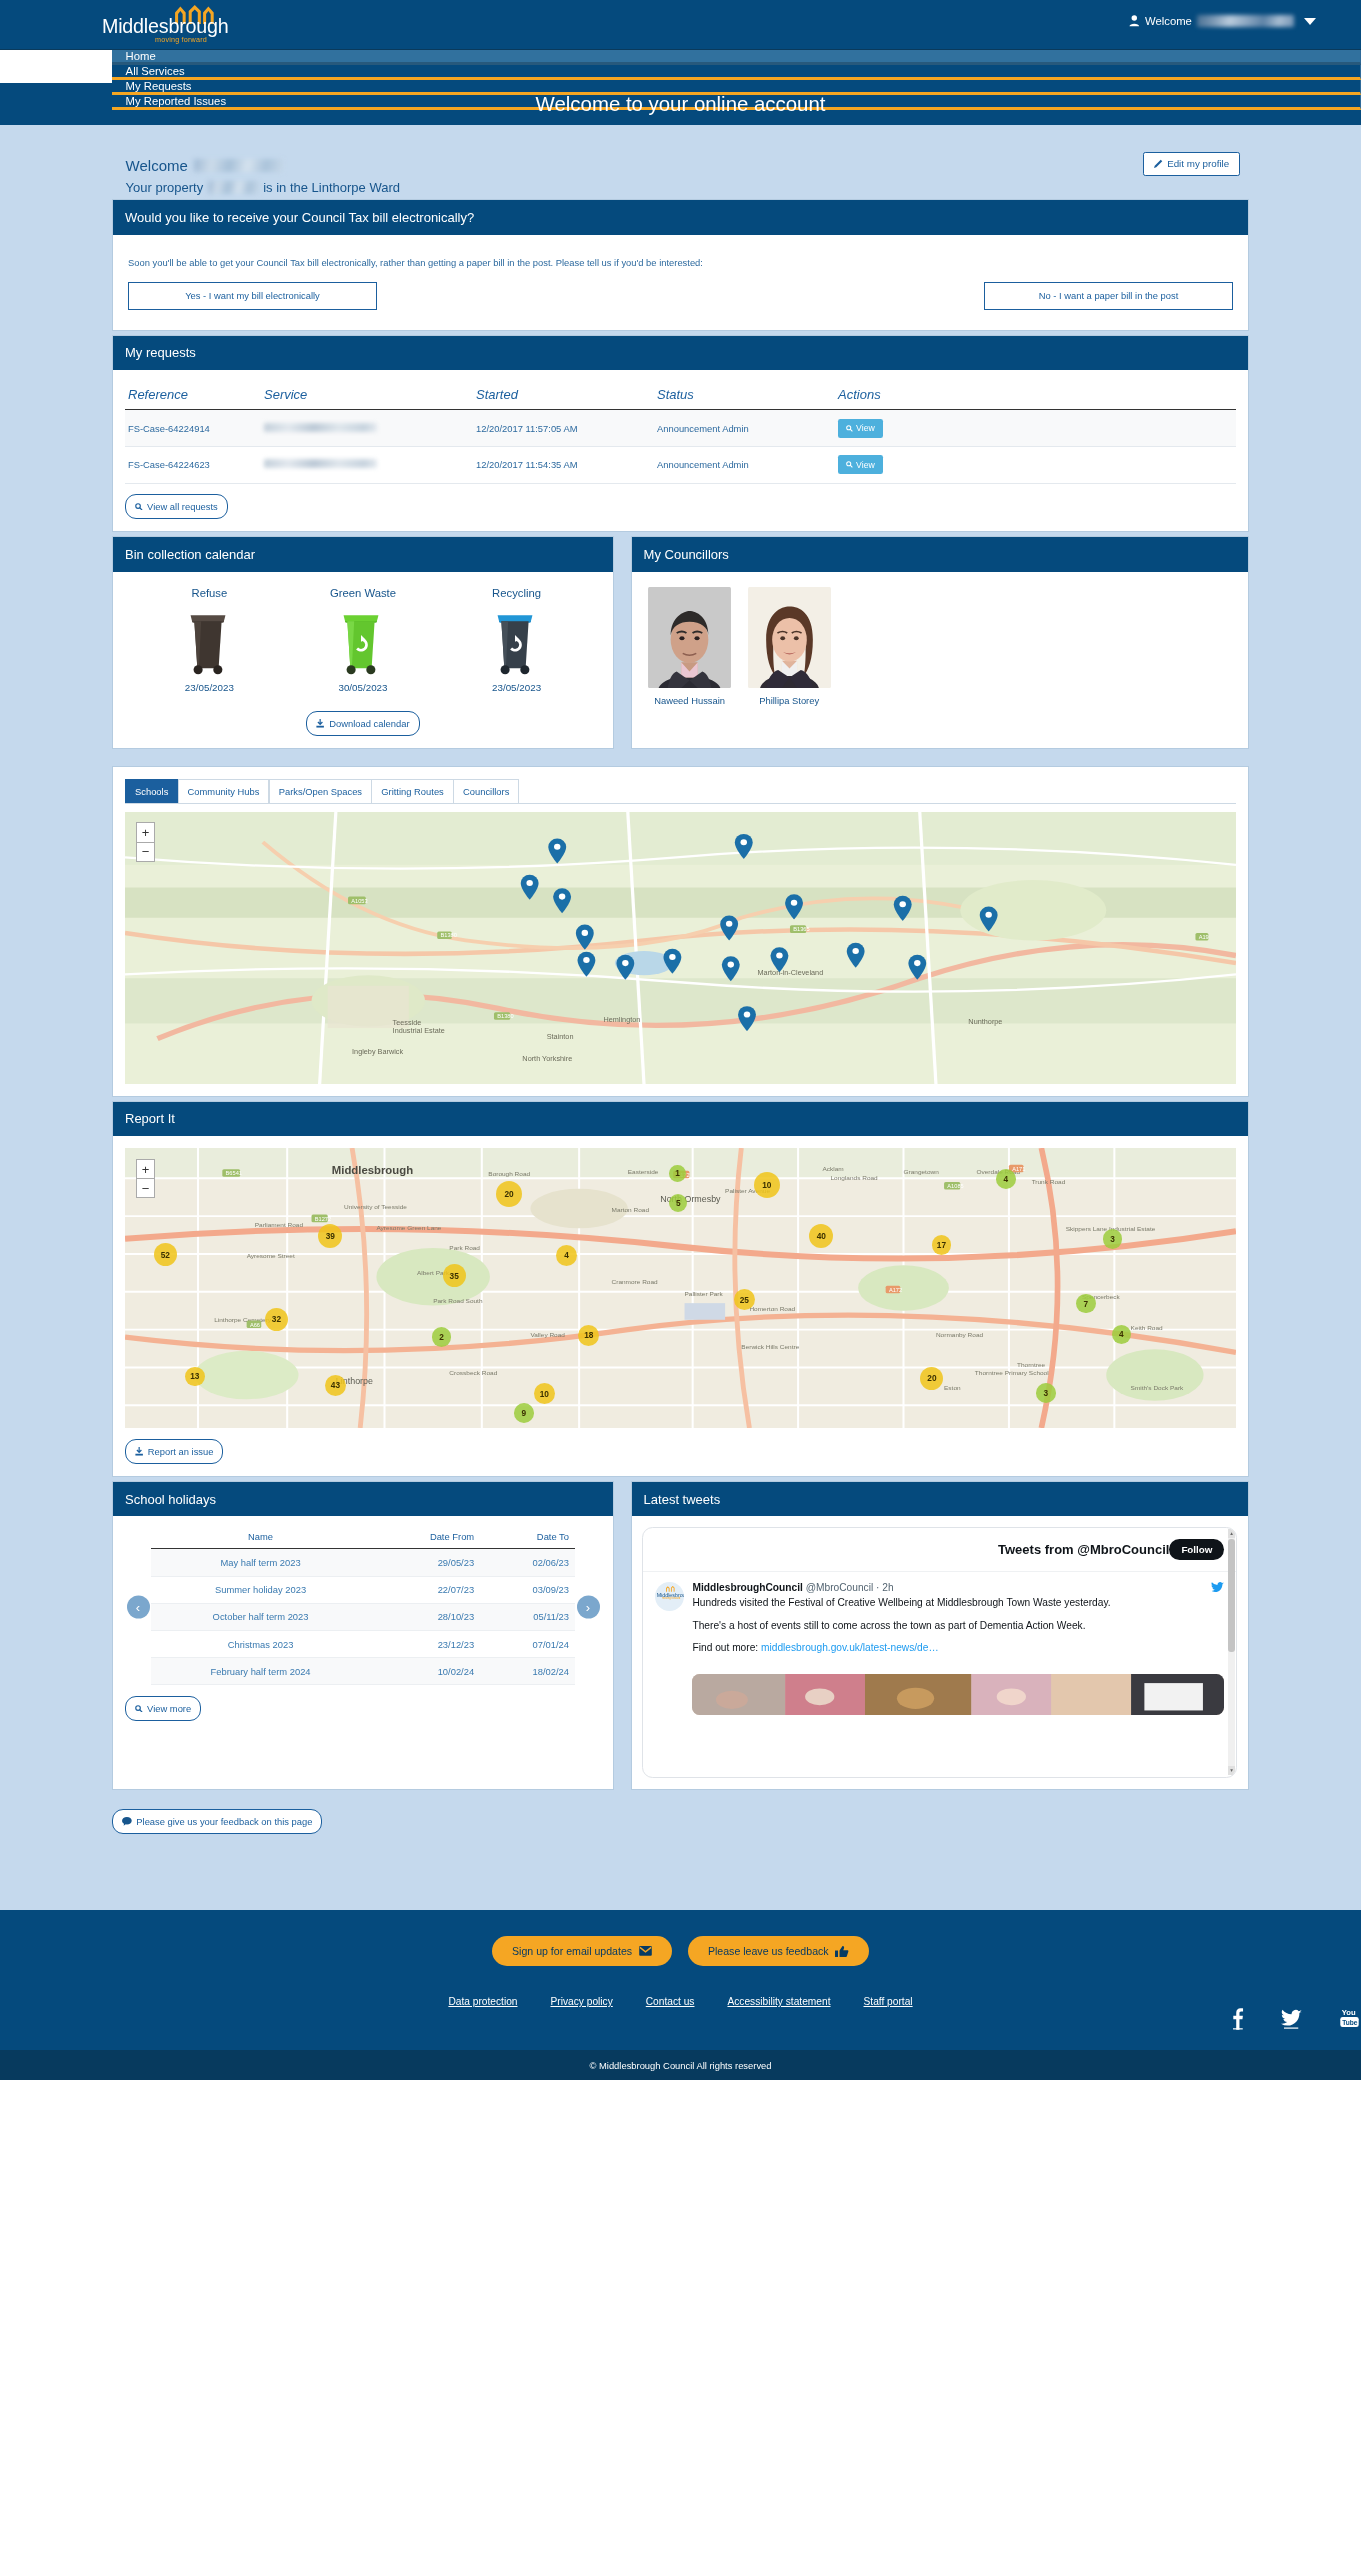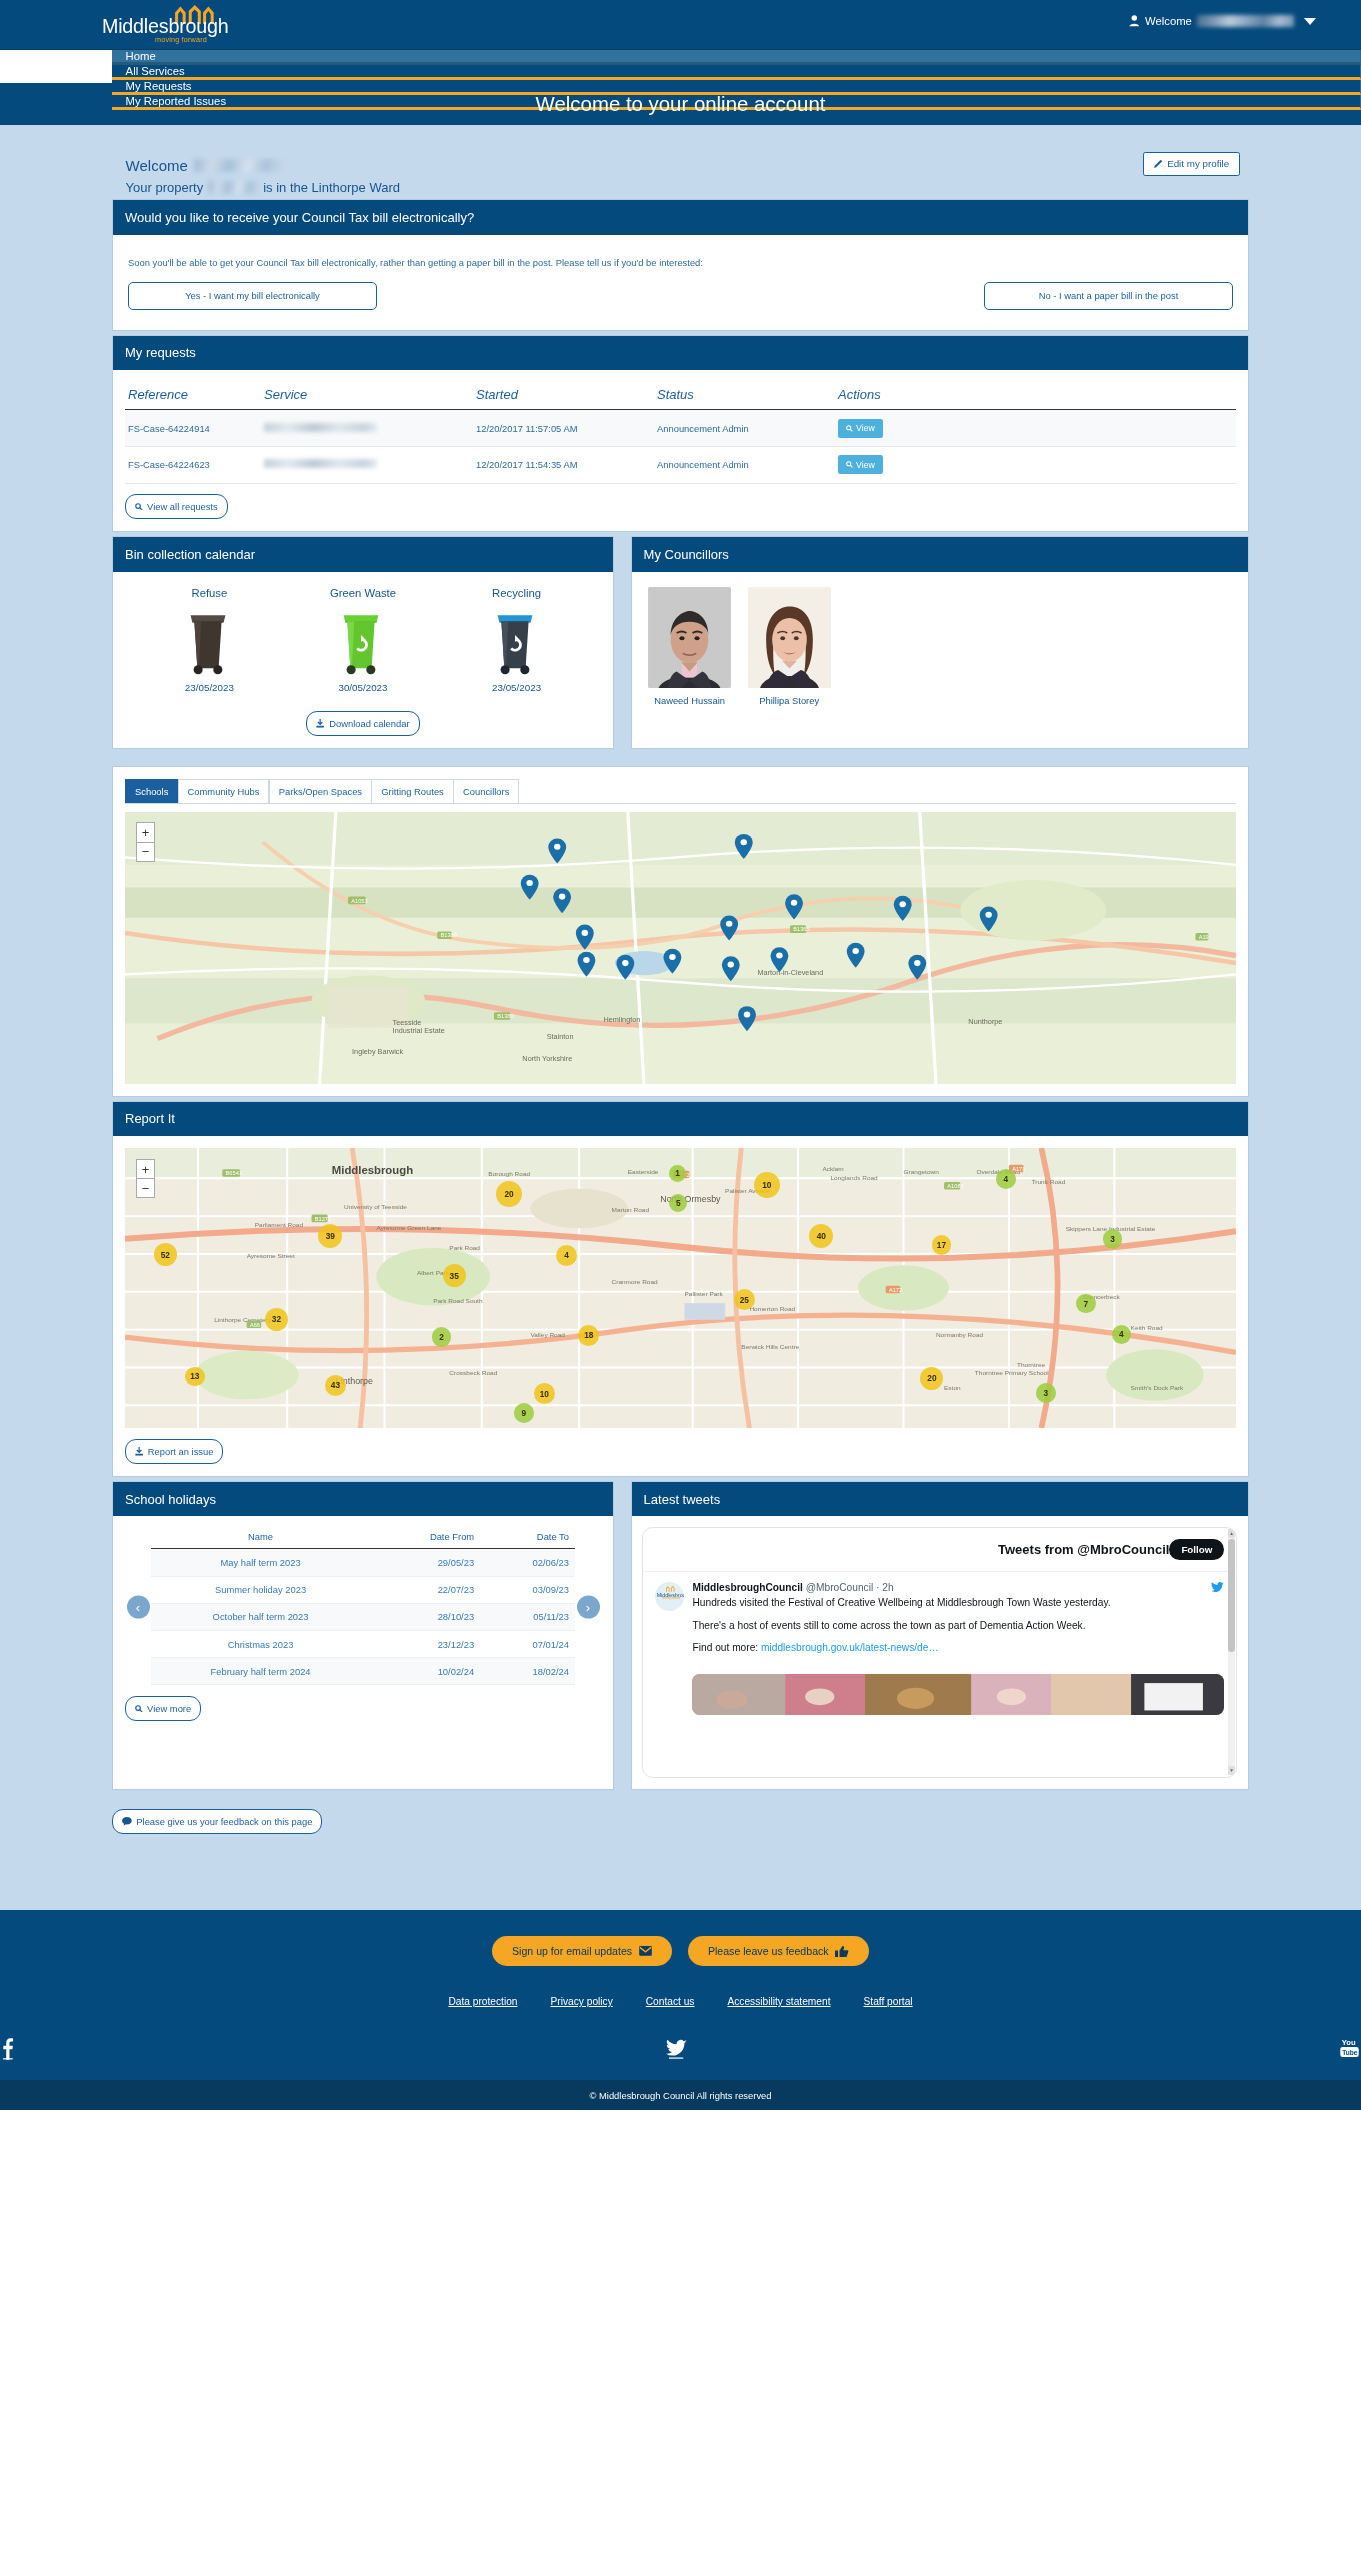--- a/index.html
+++ b/index.html
@@ -81,21 +81,21 @@
     border: 0.8px solid #1b5f9e; background: #fff; color: #1b5f9e;
     font-size: 9.8px; padding: 5.3px 9.8px; border-radius: 2.3px; cursor: pointer;
     display: flex; align-items: center; gap: 4.5px;
   }
   
   .ct-text { font-size: 9.4px; color: #2d6a9f; padding: 10.6px 3px 13.6px 3px; }
   .ct-btnrow { display: flex; justify-content: space-between; padding: 0 3px 7.6px 3px; }
   .ct-btn {
     border: 0.8px solid #1b5f9e; background: #fff; color: #1b5f9e;
     font-size: 9.4px; padding: 7.6px 0; width: 249px; text-align: center;
-    border-radius: 5px; cursor: pointer;
+    border-radius: 0; cursor: pointer;
   }
   
   table { width: 100%; border-collapse: collapse; }
   .req-table th {
     text-align: left; font-size: 13px; font-weight: normal; color: #1b5f9e;
     padding: 4.5px 3px 7.6px 3px; border-bottom: 1.5px solid #333; font-style: italic;
   }
   .req-table td {
     font-size: 9.4px; color: #2d6a9f; padding: 8.3px 3px; border-bottom: 0.8px solid #e4e9ee;
     vertical-align: middle;
@@ -222,21 +222,21 @@
     background: #f5a623; color: #073b63; font-size: 10.6px;
     padding: 9px 19.7px; border-radius: 19.7px; cursor: pointer;
     display: inline-flex; align-items: center; gap: 6.8px;
   }
   .foot-links {
     display: flex; justify-content: center; gap: 33px; margin-top: 30px;
   }
   .foot-links a {
     color: #fff; font-size: 10.2px; text-decoration: underline; cursor: pointer;
   }
-  .socials { display: flex; justify-content: space-between; gap: 36px; margin-top: 30px; padding-bottom: 19.7px; }
+  .socials { display: flex; justify-content: flex-end; gap: 36px; padding-bottom: 19.7px; }
   .copyright {
     background: #073a5e; color: #fff; font-size: 9.4px;
     padding: 9.8px 0; text-align: center;
   }
 </style>
 </head>
 <body>
 
 <div class="topbar">
   <div class="logo-wrap">

